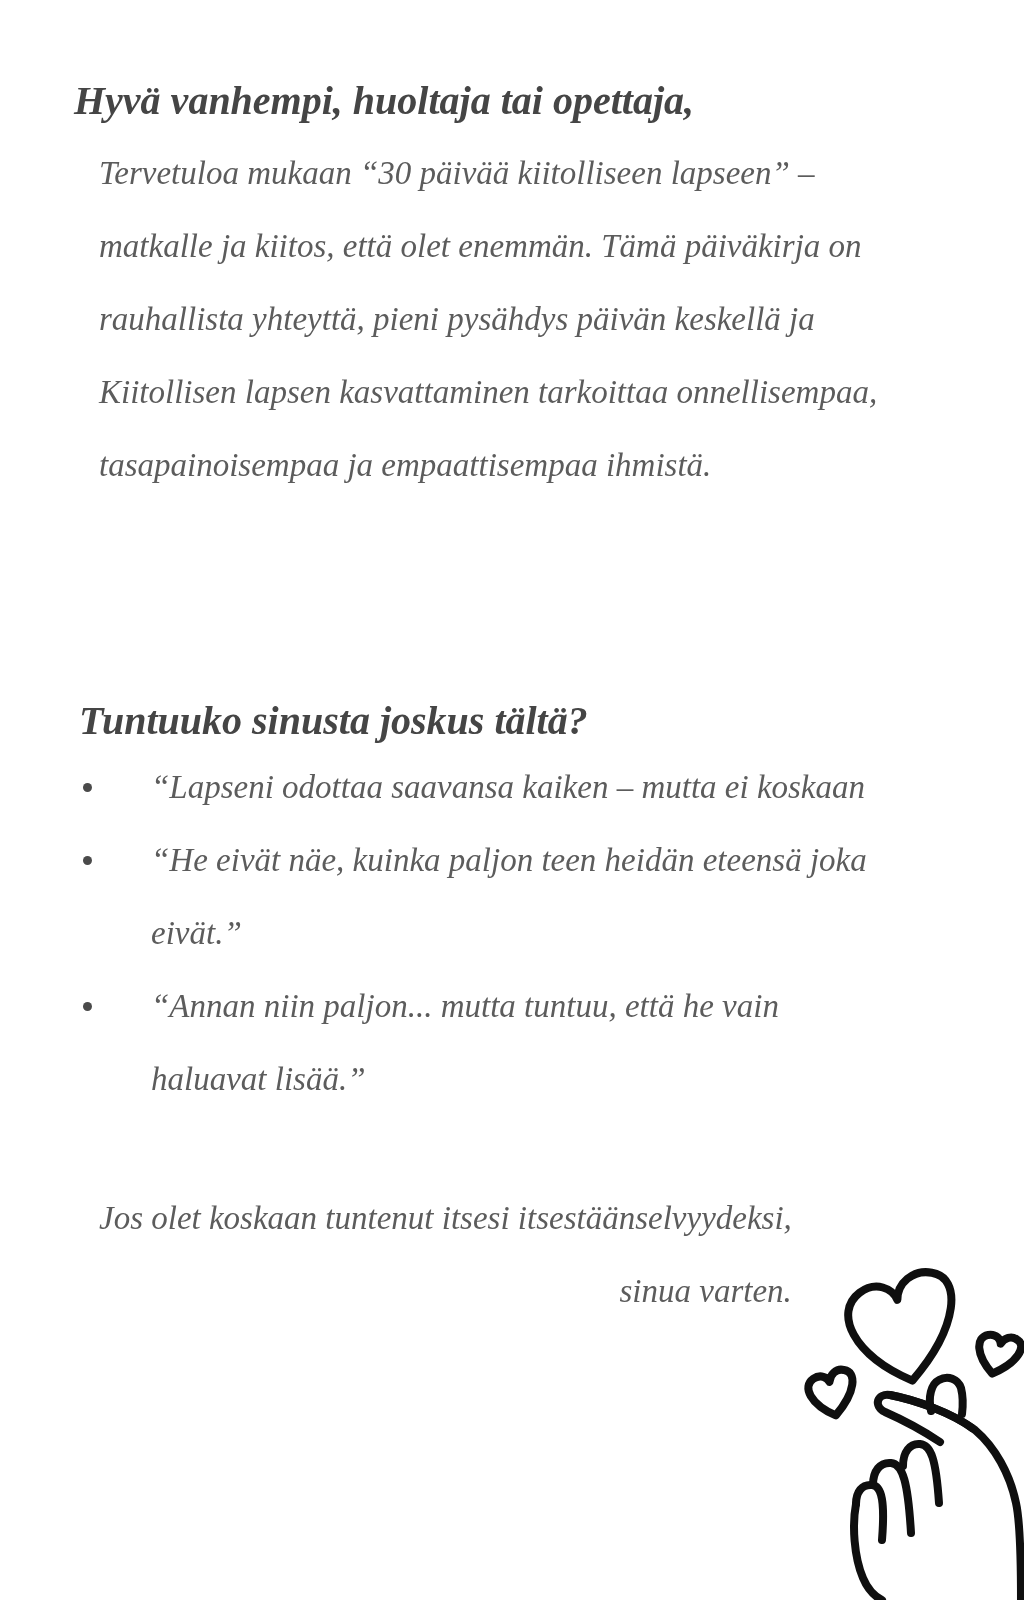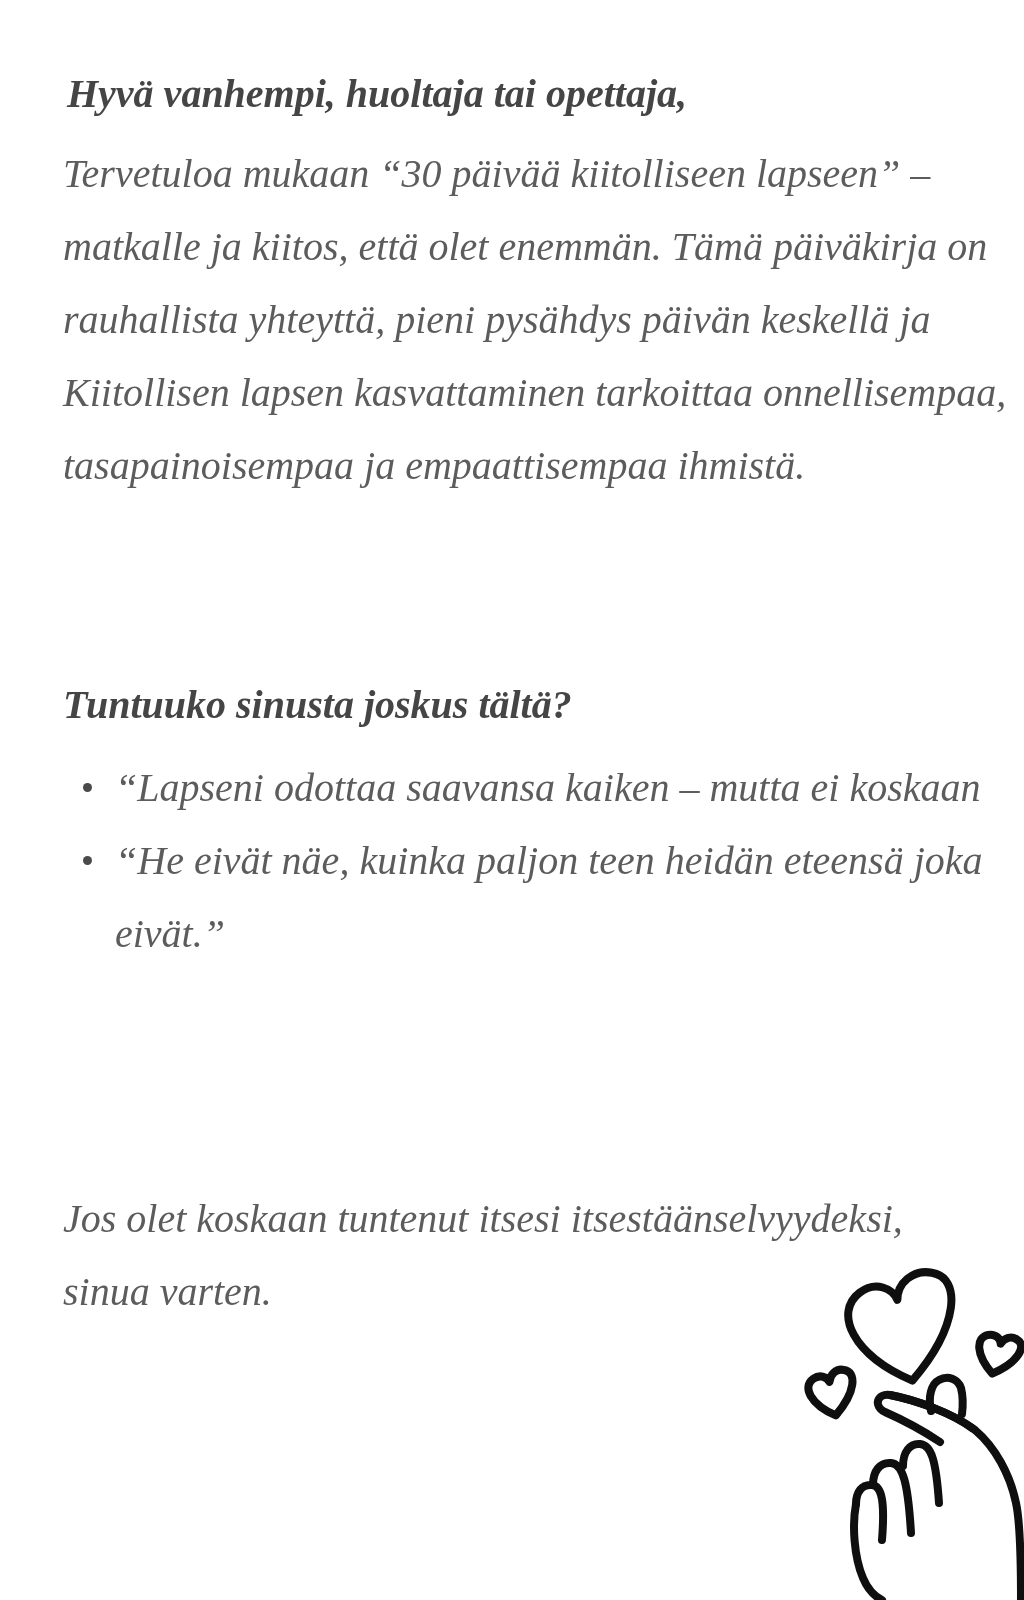--- a/index.html
+++ b/index.html
@@ -10,50 +10,51 @@
     position: relative;
     font-family: "Liberation Serif", serif;
   }
   .content {
     position: absolute;
     left: 63px; top: 0;
     width: 900px;
   }
   .h-intro {
     position: absolute; left: 0; top: 66px;
-    margin: 4px;
+    margin: 11px;
     font-family: "Liberation Serif", serif;
     font-style: italic;
     font-weight: 700;
     font-size: 40px;
     line-height: 48px;
     color: #454545;
     white-space: nowrap;
   }
   .p-intro { position: absolute; left: 0; top: 137px; }
   .h-section {
     position: absolute; left: 0; top: 676px;
-    margin: 0;
+    margin: 16px;
     font-family: "Liberation Serif", serif;
     font-style: italic;
     font-weight: 700;
     font-size: 40px;
     line-height: 58px;
     color: #454545;
     white-space: nowrap;
   }
   .bullets { position: absolute; left: 0; top: 751px; }
-  .p-closing { position: absolute; left: 0; top: 1182px; }
+  .p-closing { position: absolute; left: 0; top: 1182px; text-align: right; }
   .line {
     height: 73px;
     line-height: 73px;
     font-style: italic;
-    font-size: 40px;
+    font-size: 33px;
     color: #5c5c5c;
     white-space: nowrap;
+    margin-left: 36px;
   }
   .bullet-item { position: relative; }
   .bullet-item .line { padding-left: 52px; }
   .bullet-dot {
     position: absolute;
     left: 20px; top: 32px;
     width: 9px; height: 9px;
     border-radius: 50%;
     background: #4a4a4a;
   }
@@ -84,20 +85,25 @@
   <div class="bullets">
     <div class="bullet-item">
       <span class="bullet-dot"></span>
       <div class="line">“Lapseni odottaa saavansa kaiken – mutta ei koskaan</div>
     </div>
     <div class="bullet-item">
       <span class="bullet-dot"></span>
       <div class="line">“He eivät näe, kuinka paljon teen heidän eteensä joka</div>
       <div class="line">eivät.”</div>
     </div>
+    <div class="bullet-item">
+      <span class="bullet-dot"></span>
+      <div class="line">“Annan niin paljon... mutta tuntuu, että he vain</div>
+      <div class="line">haluavat lisää.”</div>
+    </div>
   </div>
 
   <div class="p-closing">
     <div class="line">Jos olet koskaan tuntenut itsesi itsestäänselvyydeksi,</div>
     <div class="line">sinua varten.</div>
   </div>
 
 </div>
 
 <div class="illustration">

